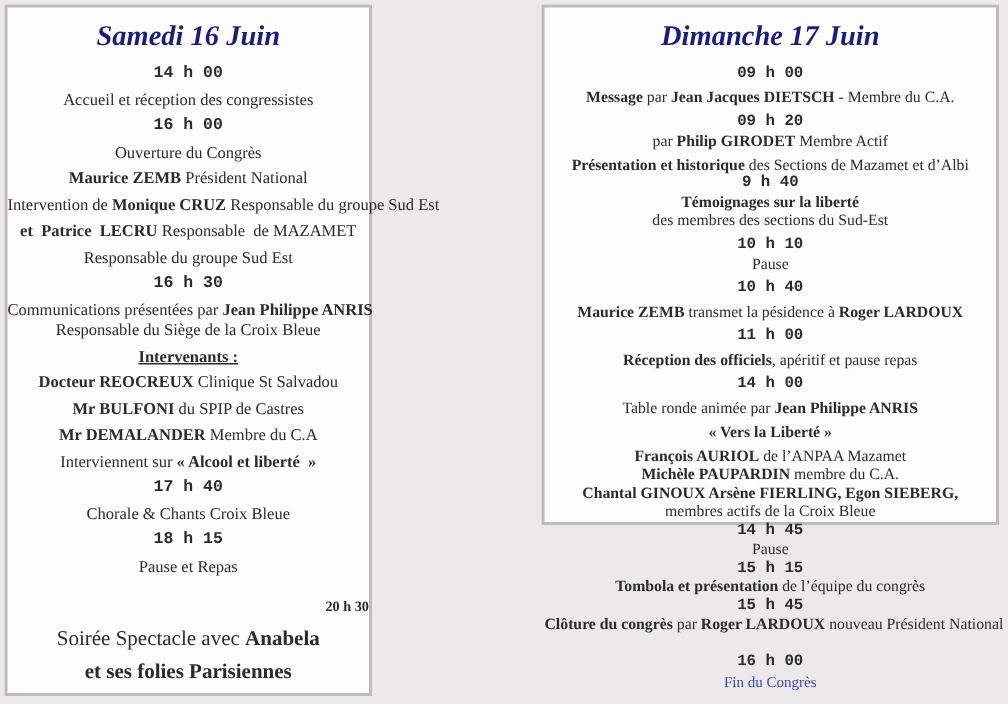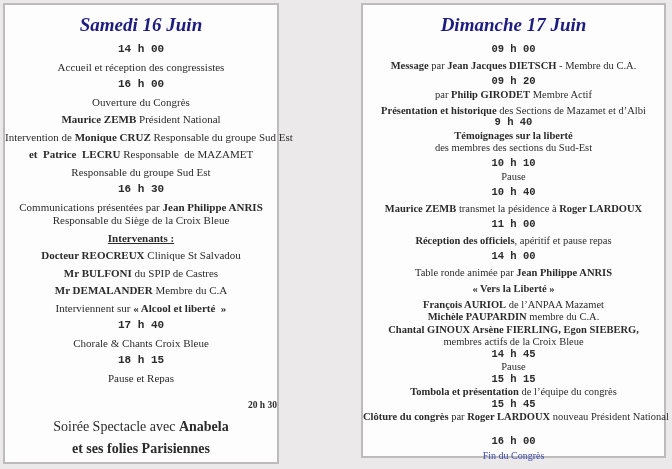--- a/index.html
+++ b/index.html
@@ -11,22 +11,22 @@
   }
   .canvas{position:absolute;inset:0;}
   .page{
     position:absolute;
     background:#fdfdfd;
     border:2px solid #bdbbbb;
     box-sizing:border-box;
     text-align:center;
     color:#2b2b2b;
   }
-  #left-page{left:3px;top:3px;width:276px;height:461px;}
-  #right-page{left:361px;top:3px;width:305px;height:455px;}
+  #left-page{left:3px;top:3px;width:245px;height:461px;}
+  #right-page{left:361px;top:3px;width:305px;height:347px;}
   .page-title{
     font-size:19px;font-weight:bold;font-style:italic;
     color:#1b1b80;margin-top:9px;line-height:22px;
   }
   .lines{margin-top:8px;}
   .line{white-space:pre;font-size:11px;line-height:11.5px;margin-top:6px;}
   #right-page .line{font-size:10.5px;line-height:11px;margin-top:5px;}
   .line .b{font-weight:bold;}
   .line .u{text-decoration:underline;}
   .time{font-weight:bold;font-family:Liberation Mono, monospace;}

